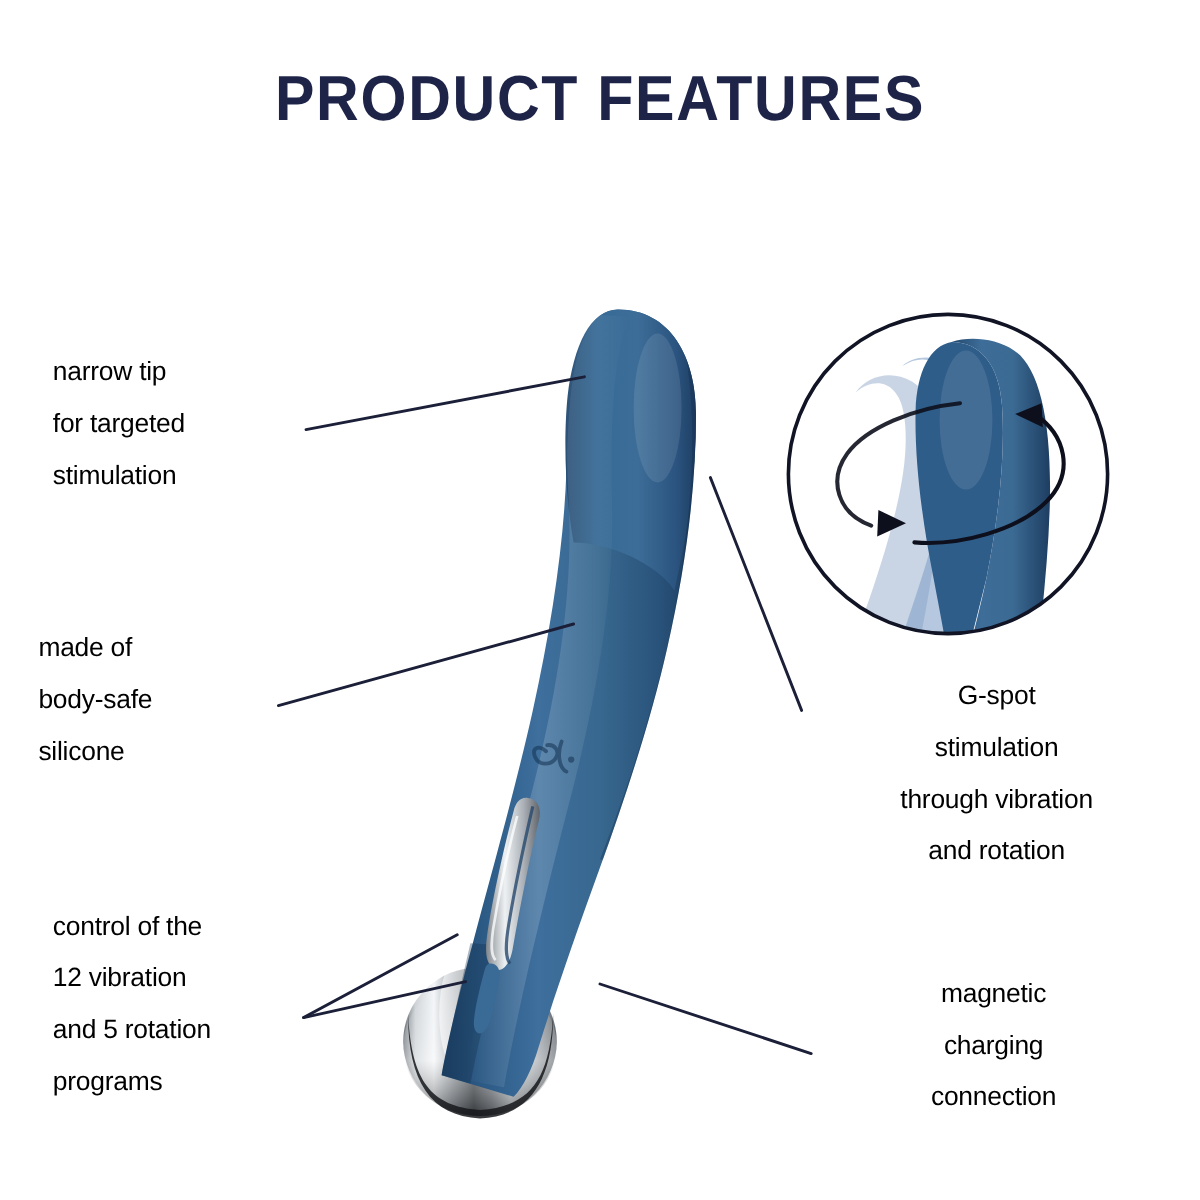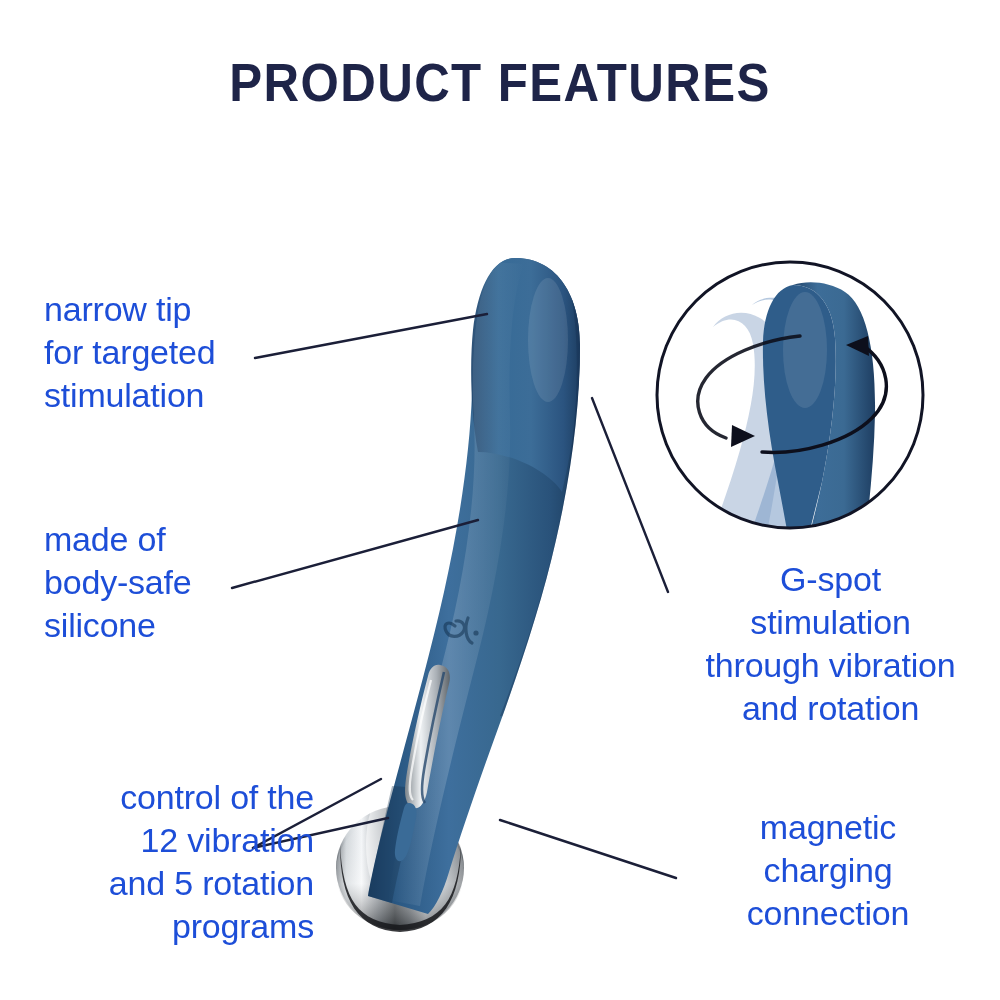--- a/index.html
+++ b/index.html
@@ -22,34 +22,34 @@
     letter-spacing:1.5px;
     color:#1e2448;
     transform:scaleX(0.93);
     transform-origin:50% 50%;
     white-space:nowrap;
   }
 
   
   .label{
     position:absolute;
-    color:#1d4ed8;
+    color:#000000;
     font-family:"Liberation Sans",sans-serif;
-    font-size:34px;
+    font-size:22px;
     line-height:43px;
     font-weight:500;
     letter-spacing:-0.2px;
     white-space:pre-line;
   }
   .label.left{text-align:left;}
   .label.right{text-align:center;}
 
   #label-narrow-tip{left:44px;top:288px;width:250px;}
-  #label-silicone{left:44px;top:518px;width:250px;}
-  #label-programs{left:44px;top:776px;width:270px;text-align:right;}
+  #label-silicone{left:32px;top:518px;width:250px;}
+  #label-programs{left:44px;top:750px;width:270px;}
   #label-gspot{left:688px;top:558px;width:285px;}
   #label-magnetic{left:688px;top:806px;width:280px;}
 
   
   svg.layer{position:absolute;left:0;top:0;width:1000px;height:1000px;overflow:visible;}
   .leader{stroke:#1b1f38;stroke-width:2.4;fill:none;stroke-linecap:round;}
   .circ-outline{stroke:#111425;stroke-width:3;fill:none;}
   .rot-arc{stroke:#0d0f1c;stroke-width:3.4;fill:none;stroke-linecap:round;}
   .rot-head{fill:#0d0f1c;}
 </style>

